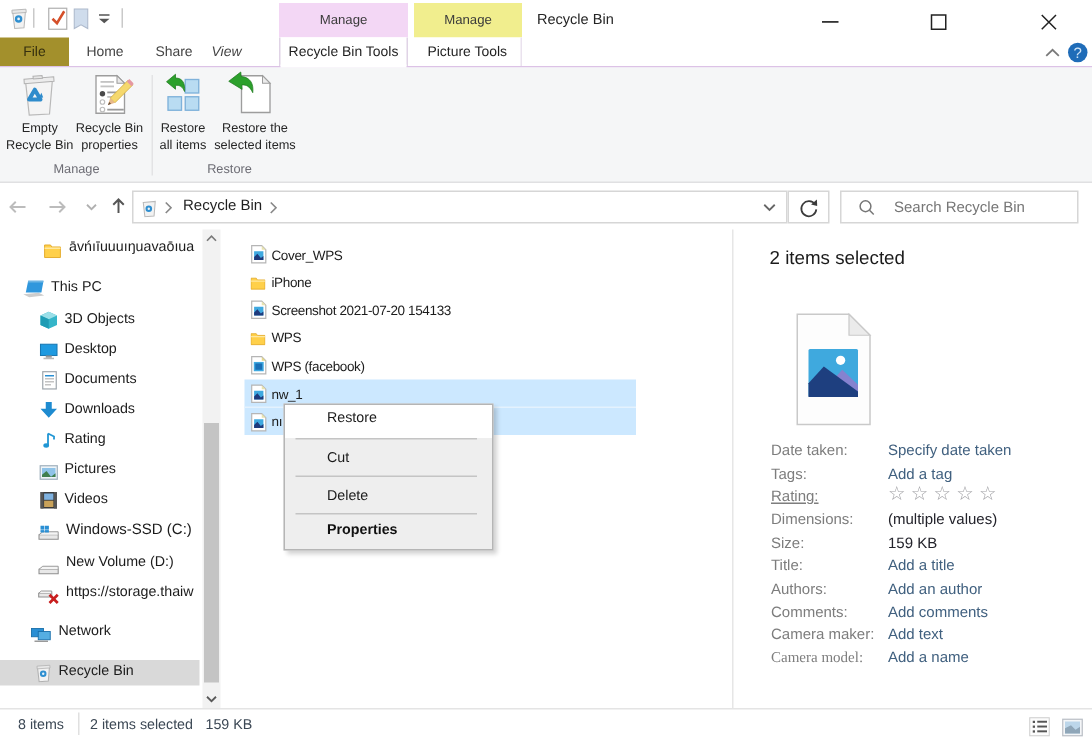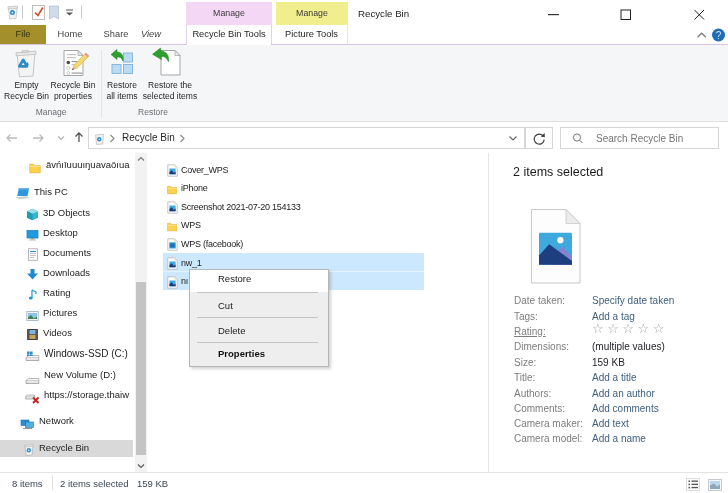--- a/index.html
+++ b/index.html
@@ -327,21 +327,21 @@
     <div class="abs txt" style="left:514px;top:356.5px;font-size:10px;color:#7d7d7d;">Size:</div>
     <div class="abs txt" style="left:592px;top:356.5px;font-size:10px;color:#23232b;">159 KB</div>
     <div class="abs txt" style="left:514px;top:371.8px;font-size:10px;color:#7d7d7d;">Title:</div>
     <div class="abs txt" style="left:592px;top:371.8px;font-size:10px;color:#40607f;text-align:right;">Add a title</div>
     <div class="abs txt" style="left:514px;top:387.9px;font-size:10px;color:#7d7d7d;">Authors:</div>
     <div class="abs txt" style="left:592px;top:387.9px;font-size:10px;color:#40607f;">Add an author</div>
     <div class="abs txt" style="left:514px;top:403.2px;font-size:10px;color:#7d7d7d;">Comments:</div>
     <div class="abs txt" style="left:592px;top:403.2px;font-size:10px;color:#40607f;">Add comments</div>
     <div class="abs txt" style="left:514px;top:418.2px;font-size:10px;color:#7d7d7d;">Camera maker:</div>
     <div class="abs txt" style="left:592px;top:418.2px;font-size:10px;color:#40607f;">Add text</div>
-    <div class="abs txt" style="left:514px;top:433.1px;font-size:10px;color:#7d7d7d;">Camera model:</div>
+    <div class="abs txt" style="left:514px;top:433.1px;font-size:10px;color:#7d7d7d;font-family:Liberation Serif, serif;">Camera model:</div>
     <div class="abs txt" style="left:592px;top:433.1px;font-size:10px;color:#40607f;">Add a name</div>
   </div>
 
 <div class="abs" style="left:189px;top:269px;width:140px;height:98px;background:#eeeeee;border:1px solid #b5b5b5;box-shadow:2px 2px 3px rgba(0,0,0,0.18);"></div>
 <div class="abs" style="left:190px;top:270px;width:138px;height:22px;background:#ffffff;"></div>
 <div class="abs txt" style="left:218px;top:273px;font-size:9.5px;color:#1a1a1a;">Restore</div>
 <div class="abs" style="left:197px;top:291.5px;width:121px;height:1px;background:#c4c4c4;"></div>
 <div class="abs txt" style="left:218px;top:299.5px;font-size:9.5px;color:#1a1a1a;">Cut</div>
 <div class="abs" style="left:197px;top:316.5px;width:121px;height:1px;background:#c4c4c4;"></div>
 <div class="abs txt" style="left:218px;top:324.5px;font-size:9.5px;color:#1a1a1a;">Delete</div>

